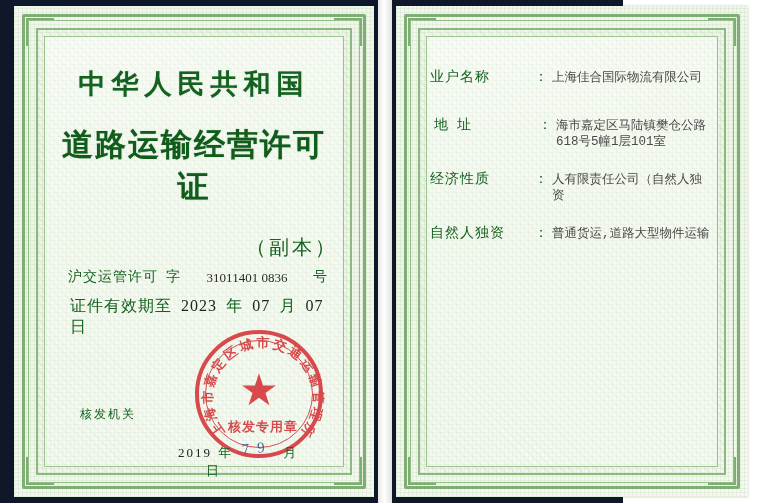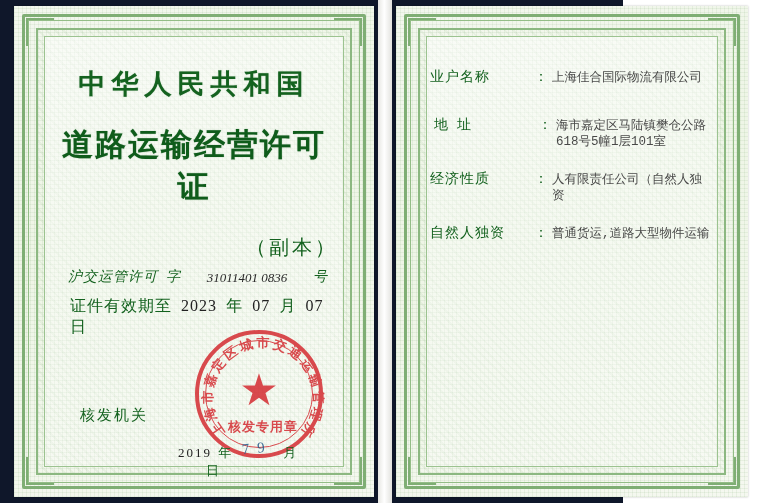--- a/index.html
+++ b/index.html
@@ -106,21 +106,20 @@
   .cert-no-row {
     position: absolute;
     left: 18px;
     right: 10px;
     top: 228px;
     display: flex;
     align-items: flex-end;
     font-size: 14px;
     color: #14621f;
     font-family: "DejaVu Serif", serif;
-    font-style: italic;
   }
   .cert-no-row .lbl { letter-spacing: 1px; white-space: nowrap; }
   .cert-no-row .num {
     flex: 1;
     text-align: center;
     font-family: "Liberation Serif", serif;
     font-size: 13px;
     color: #2a2a2a;
     padding: 0 4px;
   }
@@ -137,21 +136,21 @@
   }
   .valid-row .val {
     font-family: "Liberation Serif", serif;
     color: #222;
     padding: 0 3px;
   }
   .issuer-row {
     position: absolute;
     left: 30px;
     top: 366px;
-    font-size: 15px;
+    font-size: 12px;
     font-family: "DejaVu Serif", serif;
     letter-spacing: 2px;
     color: #14621f;
   }
   .date-row {
     position: absolute;
     left: 128px;
     top: 404px;
     font-size: 13px;
     font-family: "DejaVu Serif", serif;

